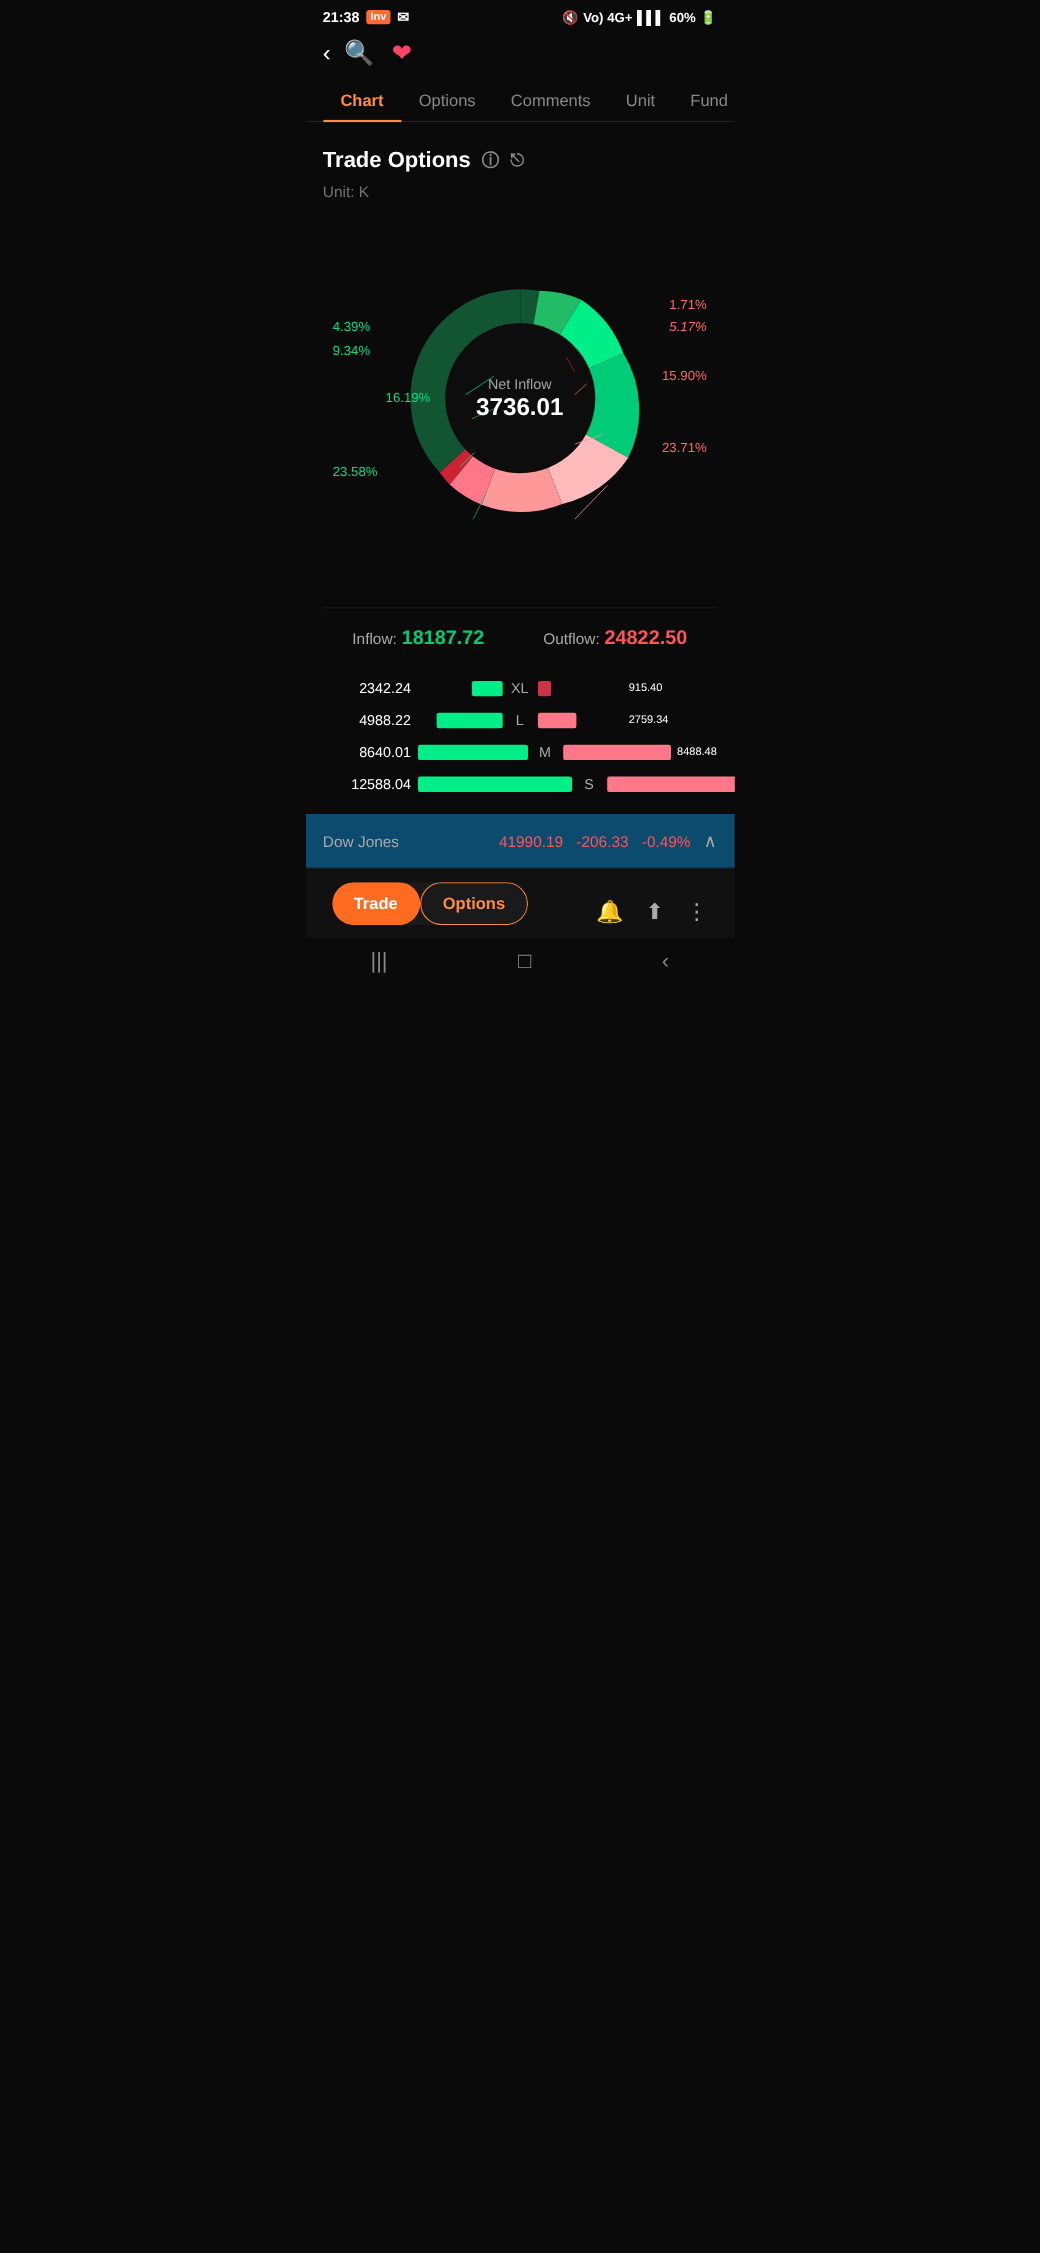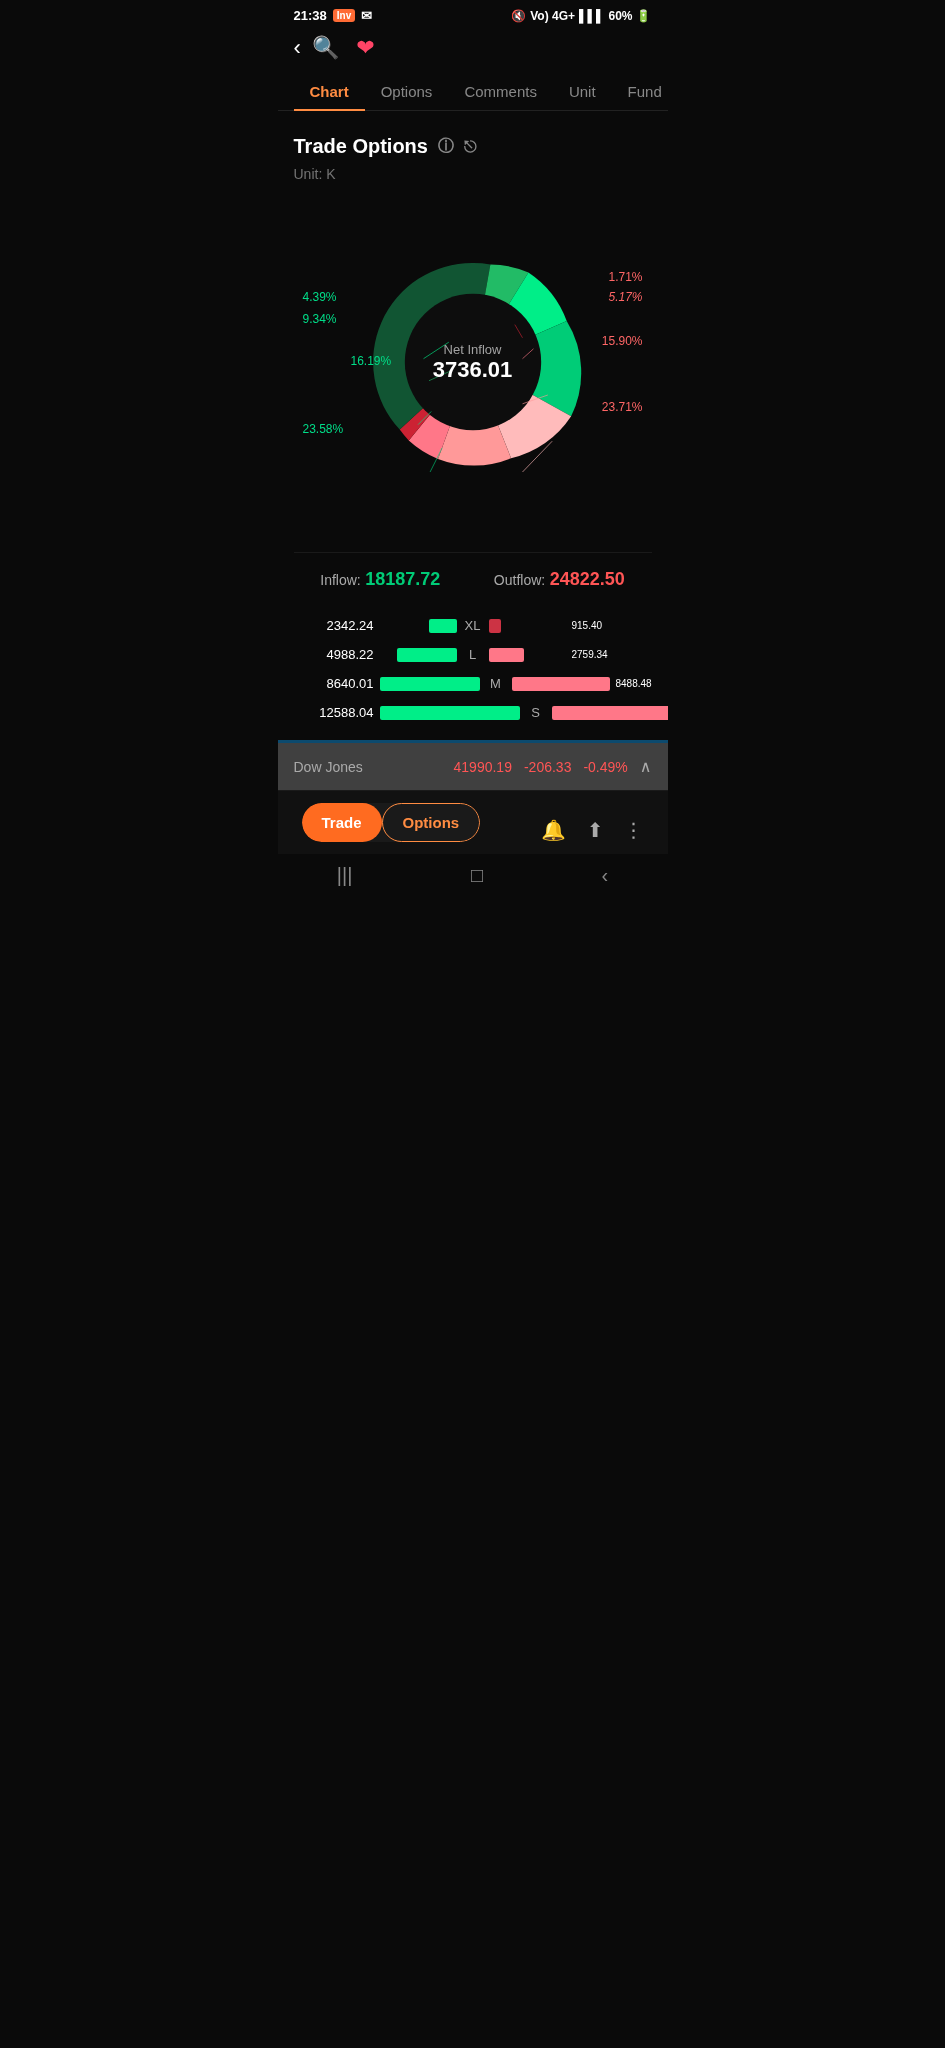--- a/index.html
+++ b/index.html
@@ -219,22 +219,22 @@
     .bar-value-right {
       width: 72px;
       text-align: left;
       font-size: 10px;
       color: #ffffff;
       flex-shrink: 0;
     }
 
     
     .bottom-ticker {
-      background: #404040;
-      border-top: 3px solid #0c4a6e;
+      background: #0c4a6e;
+      border-top: 1px solid #0c4a6e;
       padding: 14px 16px;
       display: flex;
       align-items: center;
       gap: 12px;
       margin-top: 20px;
     }
     .ticker-name { font-size: 14px; color: #aaa; flex: 1; }
     .ticker-val { font-size: 14px; color: #ff5555; }
     .chevron-up { color: #aaa; font-size: 16px; }
 

